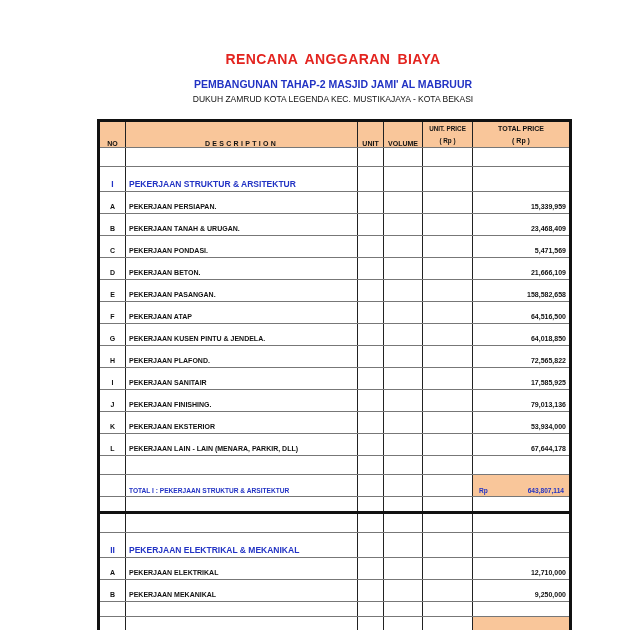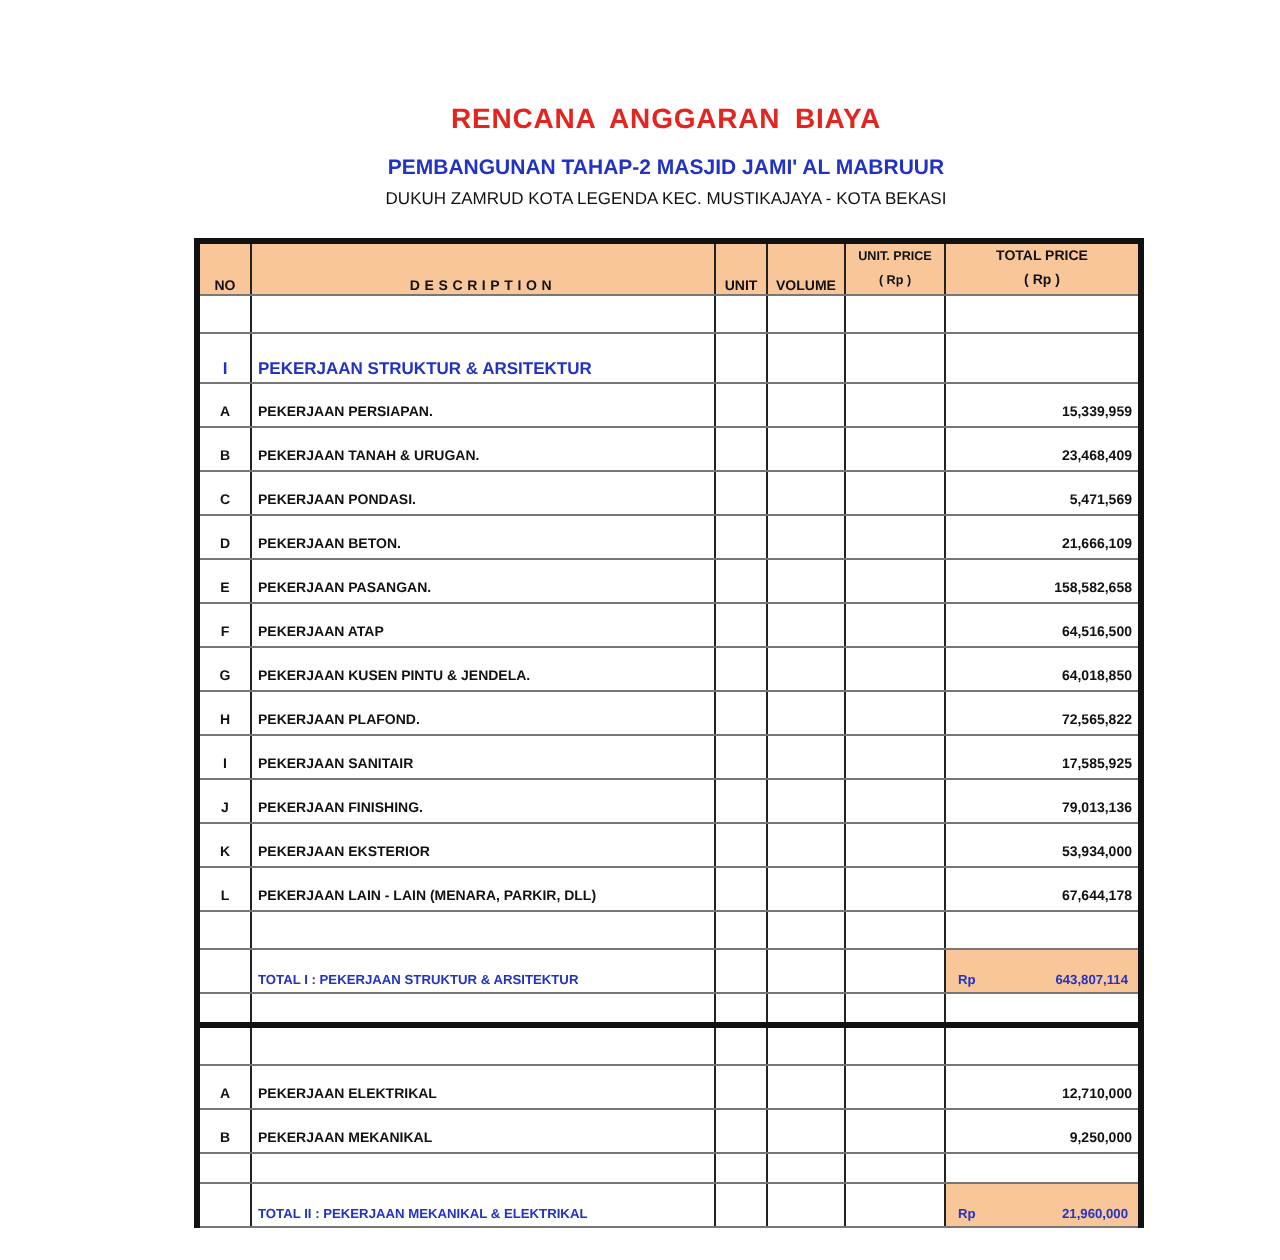--- a/index.html
+++ b/index.html
@@ -196,20 +196,28 @@
         <td></td>
       </tr>
       <tr class="blank">
         <td></td>
         <td></td>
         <td></td>
         <td></td>
         <td></td>
         <td></td>
       </tr>
+      <tr class="section">
+        <td class="no">II</td>
+        <td>PEKERJAAN  ELEKTRIKAL &amp; MEKANIKAL</td>
+        <td></td>
+        <td></td>
+        <td></td>
+        <td></td>
+      </tr>
       <tr class="item">
         <td class="no">A</td>
         <td>PEKERJAAN ELEKTRIKAL</td>
         <td></td>
         <td></td>
         <td></td>
         <td class="num">12,710,000</td>
       </tr>
       <tr class="item">
         <td class="no">B</td>

